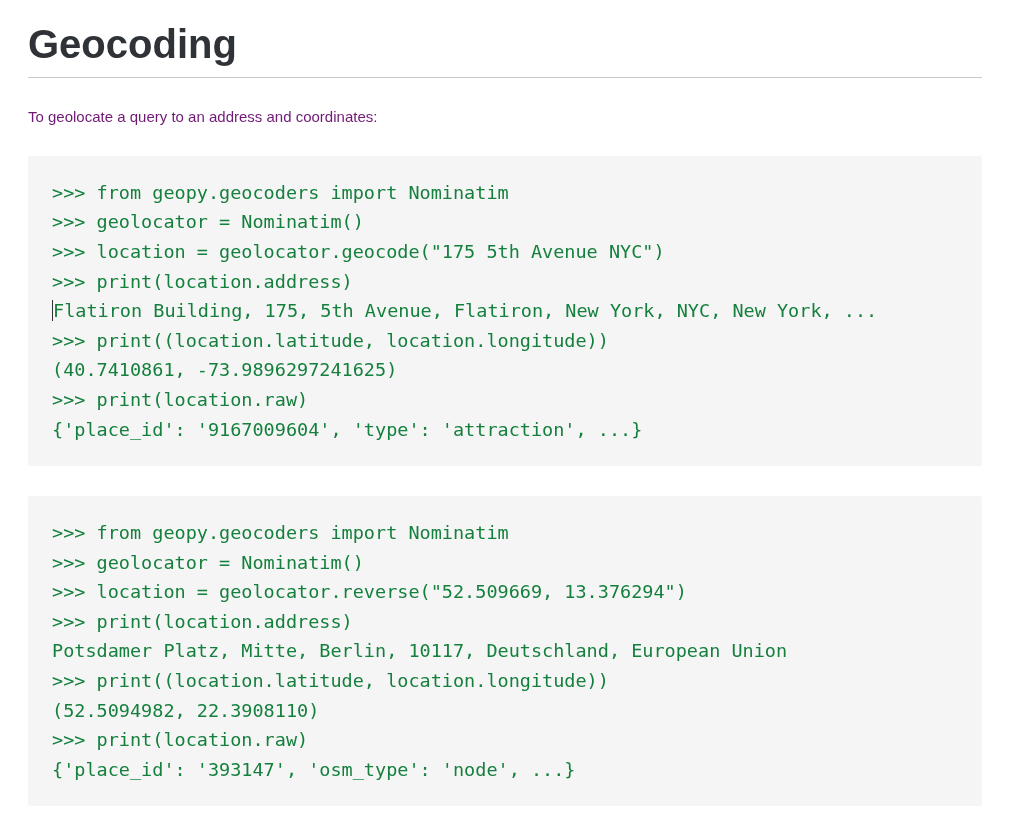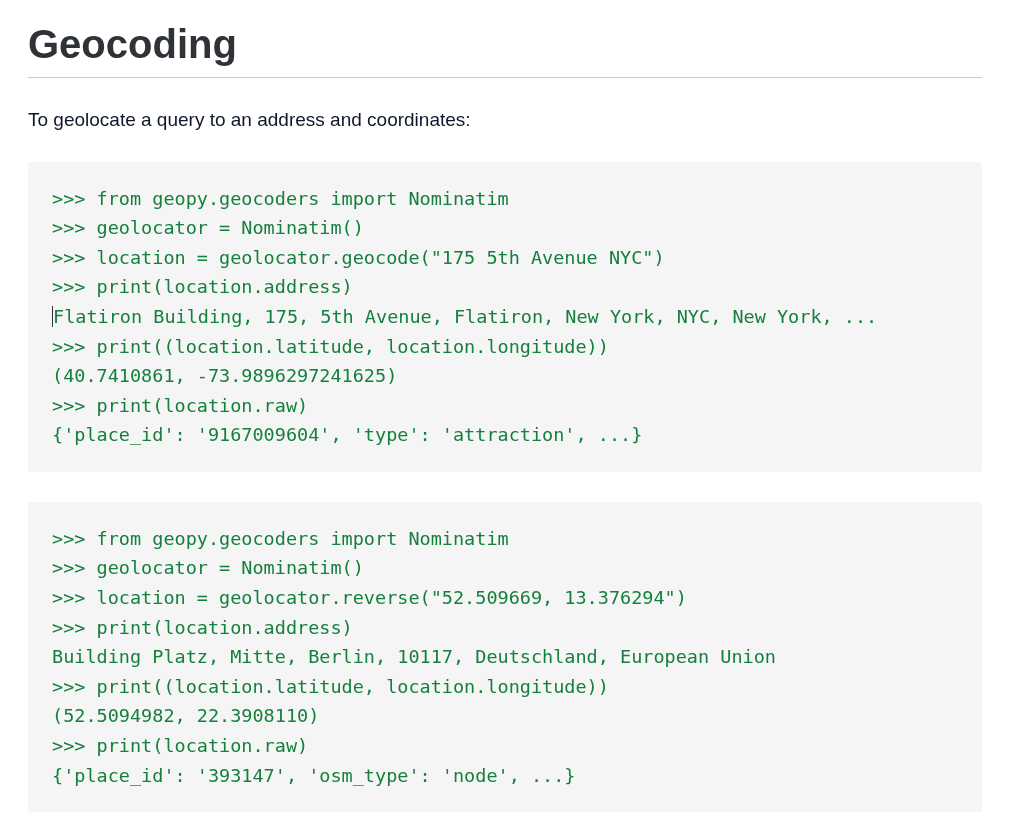--- a/index.html
+++ b/index.html
@@ -21,23 +21,23 @@
       margin: 0;
       padding-top: 22px;
       padding-bottom: 10px;
     }
     hr.rule {
       border: none;
       border-top: 1px solid #c9c9c9;
       margin: 0 0 28px 0;
     }
     p.intro {
-      font-size: 19px;
+      font-size: 15px;
       line-height: 1.45;
-      color: #0f172a;
+      color: #701a75;
       margin: 0 0 28px 0;
     }
     pre.codeblock {
       background: #f5f5f5;
       color: #15803d;
       font-family: Consolas, "Menlo", "DejaVu Sans Mono", monospace;
       font-size: 18.5px;
       line-height: 1.6;
       padding: 22px 24px;
       margin: 0 0 30px 0;
@@ -67,19 +67,19 @@
 <span>&gt;&gt;&gt; print((location.latitude, location.longitude))</span>
 <span>(40.7410861, -73.9896297241625)</span>
 <span>&gt;&gt;&gt; print(location.raw)</span>
 <span>{'place_id': '9167009604', 'type': 'attraction', ...}</span></pre>
 
 
   <pre class="codeblock"><span>&gt;&gt;&gt; from geopy.geocoders import Nominatim</span>
 <span>&gt;&gt;&gt; geolocator = Nominatim()</span>
 <span>&gt;&gt;&gt; location = geolocator.reverse("52.509669, 13.376294")</span>
 <span>&gt;&gt;&gt; print(location.address)</span>
-<span>Building Platz, Mitte, Berlin, 10117, Deutschland, European Union</span>
+<span>Potsdamer Platz, Mitte, Berlin, 10117, Deutschland, European Union</span>
 <span>&gt;&gt;&gt; print((location.latitude, location.longitude))</span>
 <span>(52.5094982, 22.3908110)</span>
 <span>&gt;&gt;&gt; print(location.raw)</span>
 <span>{'place_id': '393147', 'osm_type': 'node', ...}</span></pre>
 
 </div>
 
 </body></html>

